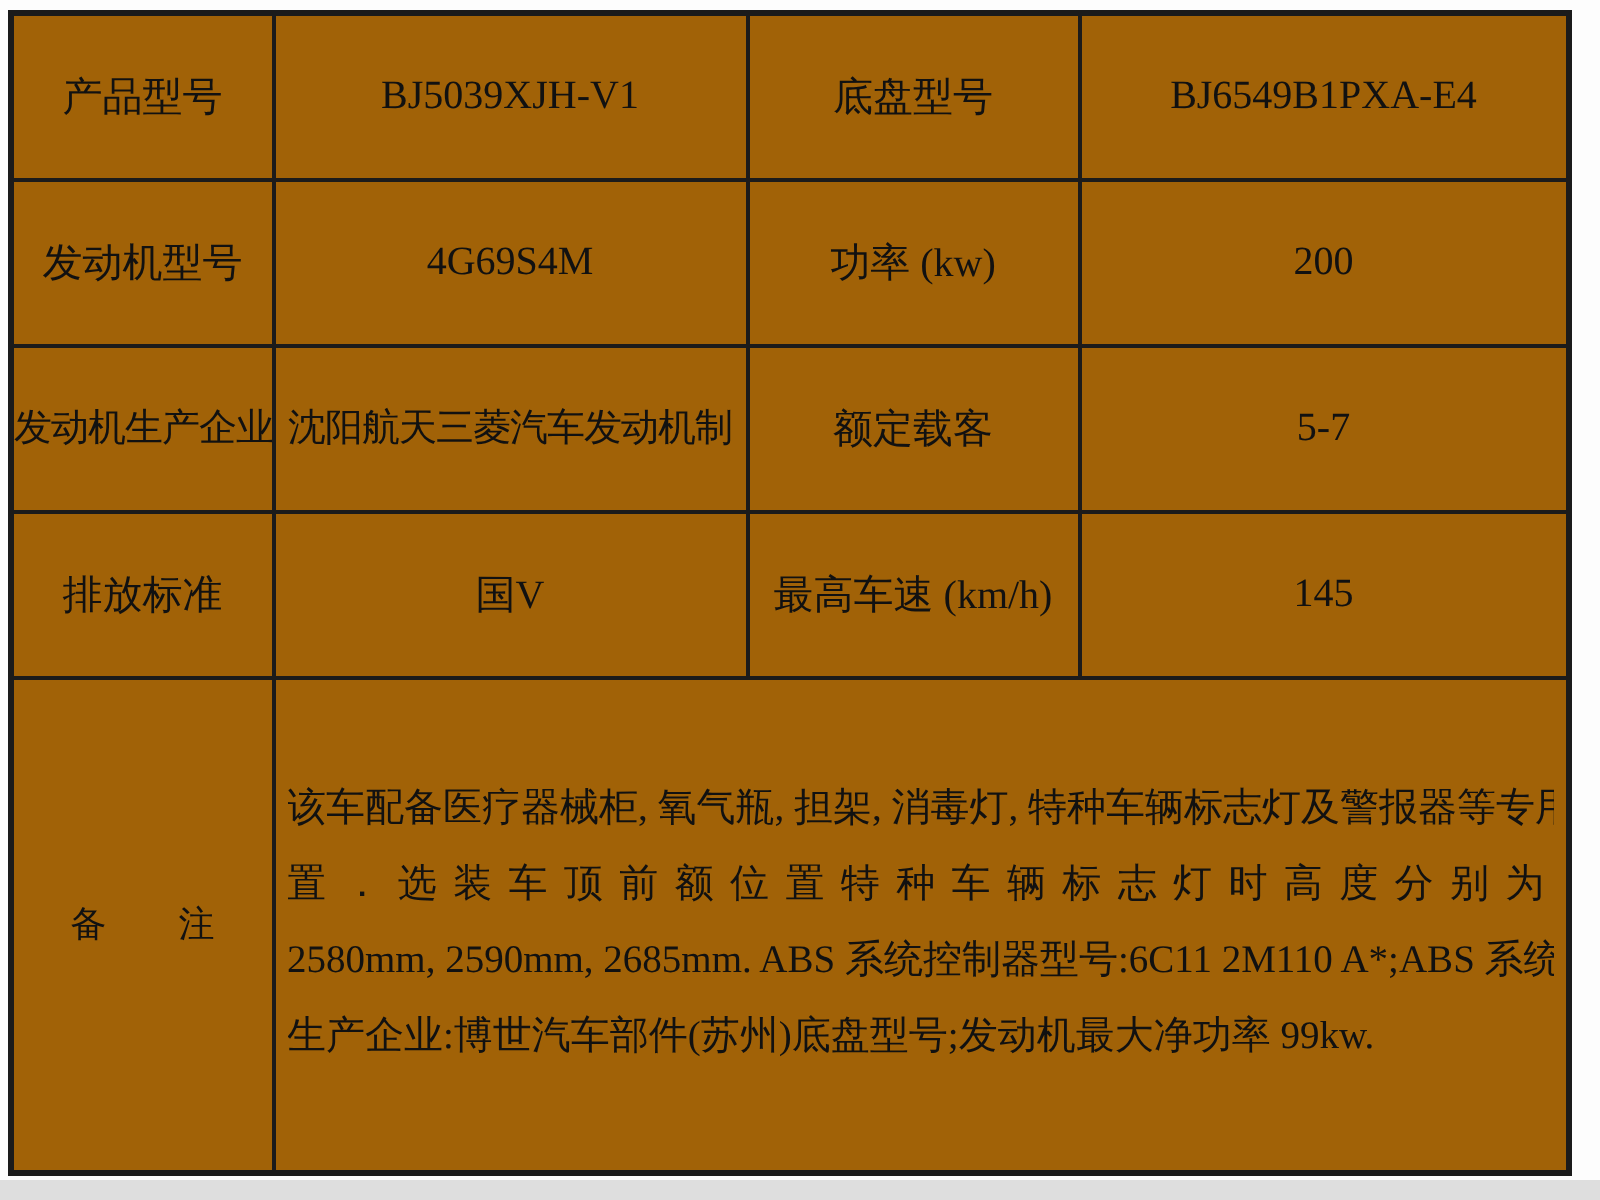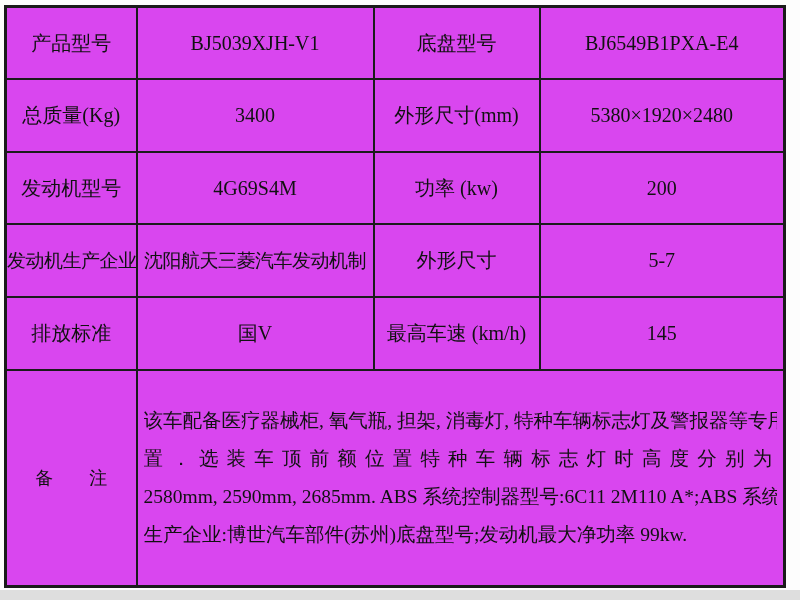--- a/index.html
+++ b/index.html
@@ -19,21 +19,21 @@
     background: #fdfdfd;
   }
   .spec-table {
     position: absolute;
     left: 4px;
     top: 5px;
     width: 633px;
     height: 583px;
     border-collapse: collapse;
     table-layout: fixed;
-    background: #d946ef;
+    background: #a16207;
     border: 3px solid #1b1b1b;
   }
   .spec-table td {
     border: 2px solid #1b1b1b;
     text-align: center;
     vertical-align: middle;
     font-size: 20px;
     padding: 0 2px;
     overflow: hidden;
     white-space: nowrap;
@@ -79,35 +79,29 @@
       <col style="width:245px">
     </colgroup>
     <tbody>
       <tr class="spec-row">
         <td>产品型号</td>
         <td>BJ5039XJH-V1</td>
         <td>底盘型号</td>
         <td>BJ6549B1PXA-E4</td>
       </tr>
       <tr class="spec-row">
-        <td>总质量(Kg)</td>
-        <td>3400</td>
-        <td>外形尺寸(mm)</td>
-        <td>5380×1920×2480</td>
-      </tr>
-      <tr class="spec-row">
         <td>发动机型号</td>
         <td>4G69S4M</td>
         <td>功率 (kw)</td>
         <td>200</td>
       </tr>
       <tr class="spec-row">
         <td class="snug">发动机生产企业</td>
         <td class="snug">沈阳航天三菱汽车发动机制</td>
-        <td>外形尺寸</td>
+        <td>额定载客</td>
         <td>5-7</td>
       </tr>
       <tr class="spec-row">
         <td>排放标准</td>
         <td>国V</td>
         <td>最高车速 (km/h)</td>
         <td>145</td>
       </tr>
       <tr class="remark-row">
         <td class="remark-label-cell">备　　注</td>

